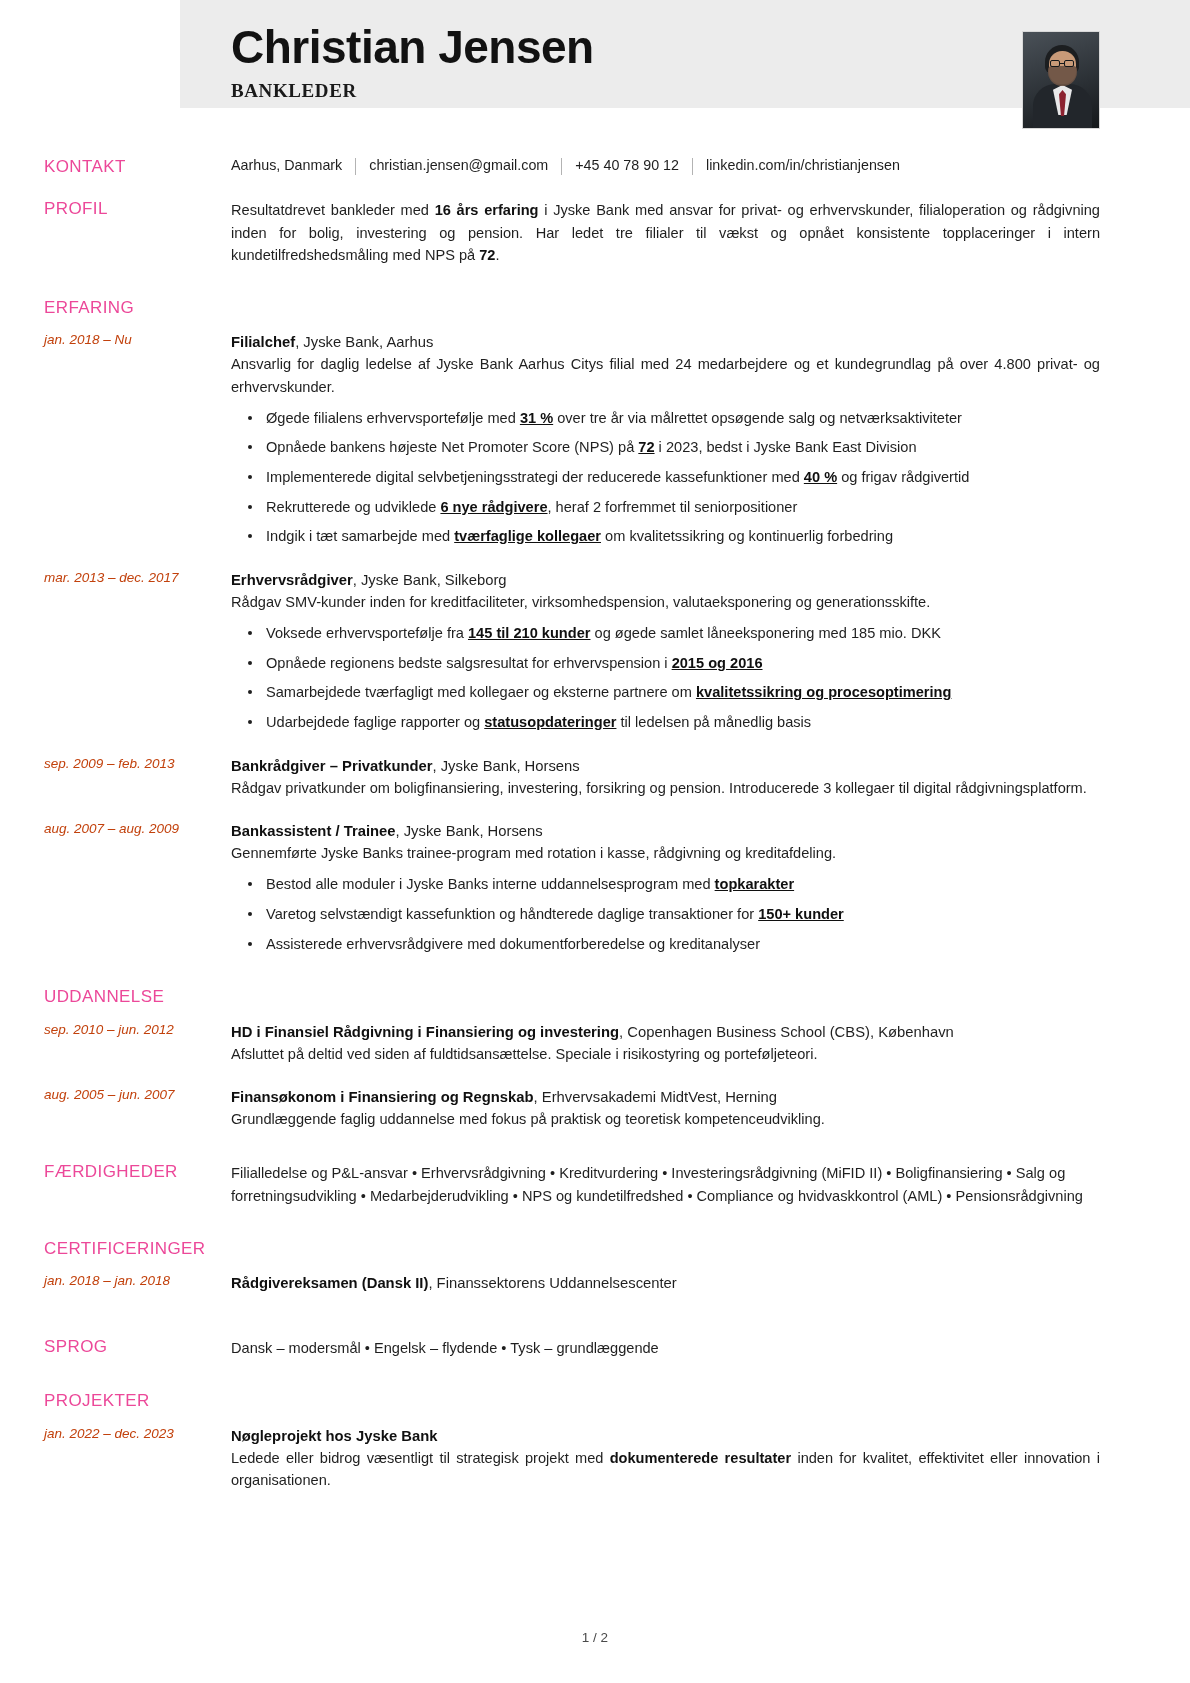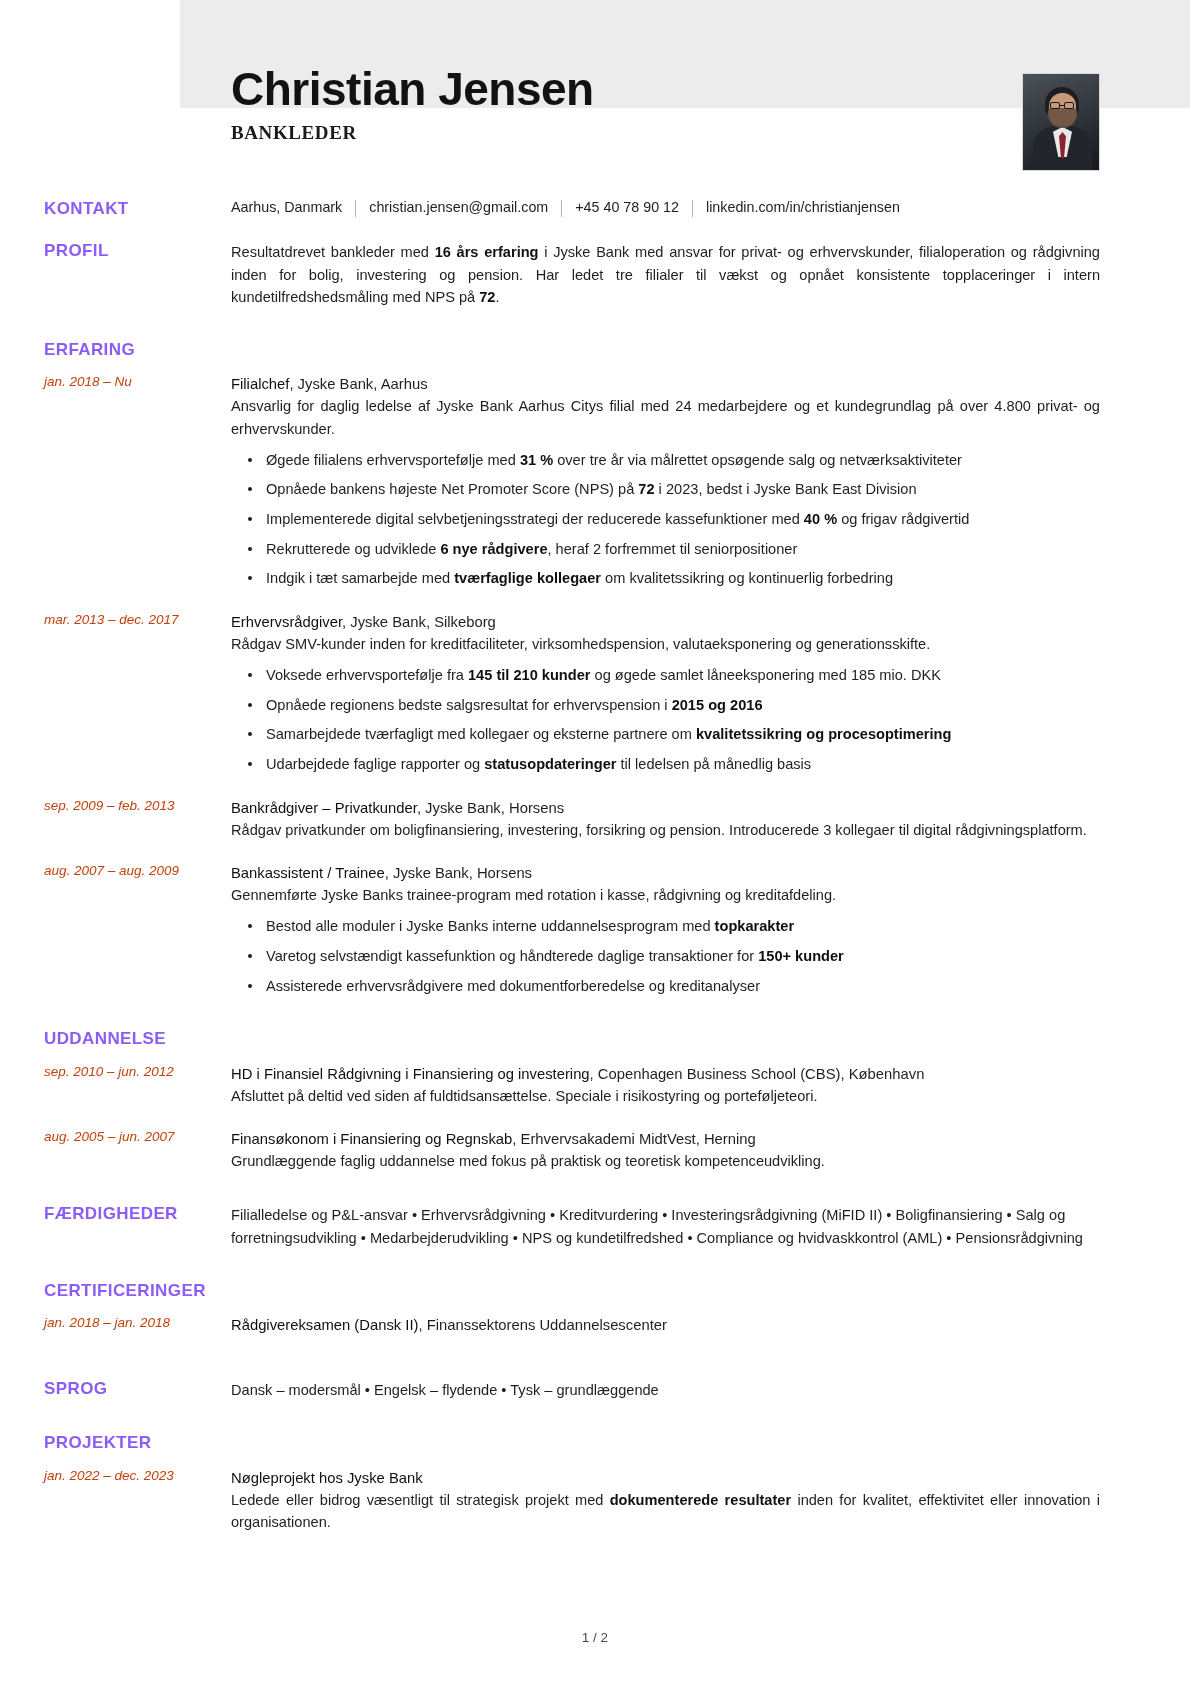--- a/index.html
+++ b/index.html
@@ -18,21 +18,21 @@
   .header-band {
     position: absolute;
     left: 180px; top: 0; right: 0;
     height: 108px;
     background: #ececec;
     z-index: 0;
   }
   .header {
     position: relative;
     z-index: 1;
-    padding: 65px 90px 0 231px;
+    padding: 23px 90px 0 231px;
     display: flex;
     justify-content: space-between;
     align-items: flex-start;
   }
   .name {
     font-size: 46px;
     font-weight: bold;
     letter-spacing: -0.5px;
     line-height: 1.05;
     color: #121212;
@@ -78,23 +78,23 @@
   .label-col {
     width: 231px;
     flex: 0 0 231px;
     padding-left: 44px;
     padding-right: 10px;
   }
   .main-col { flex: 1 1 auto; padding-right: 0; }
 
   .section-label {
     font-size: 17px;
-    font-weight: bold;
+    font-weight: normal;
     letter-spacing: 0.4px;
-    color: #8b5cf6;
+    color: #ec4899;
     line-height: 1.2;
   }
   .date-label {
     font-size: 13.5px;
     font-style: italic;
     color: #c2410c;
     line-height: 1.35;
     white-space: nowrap;
   }
 
@@ -105,21 +105,21 @@
     text-align: justify;
   }
   .body-text.left { text-align: left; }
   .body-text b { font-weight: bold; color:#111; }
 
   .entry-title {
     font-size: 14.8px;
     line-height: 1.5;
     color: #1f1f1f;
   }
-  .entry-title b { font-weight: normal; color: #101010; }
+  .entry-title b { font-weight: bold; color: #101010; }
 
   ul.bullets {
     margin: 9px 0 0 0;
     padding-left: 35px;
     list-style: none;
   }
   ul.bullets li {
     position: relative;
     font-size: 14.6px;
     line-height: 1.55;
@@ -129,21 +129,21 @@
   ul.bullets li:last-child { padding-bottom: 0; }
   ul.bullets li::before {
     content: "";
     position: absolute;
     left: -18px;
     top: 9px;
     width: 4px; height: 4px;
     border-radius: 50%;
     background: #1f1f1f;
   }
-  ul.bullets li b { font-weight: bold; color: #101010; }
+  ul.bullets li b { font-weight: bold; color: #101010; text-decoration: underline; }
 
   .contact-line { font-size: 14.3px; color: #1f1f1f; display:flex; }
   .contact-sep {
     display:inline-block;
     width: 1px; height: 17px;
     background: #b3b3b3;
     margin: 0 13px;
     position: relative;
     top: 1px;
   }

